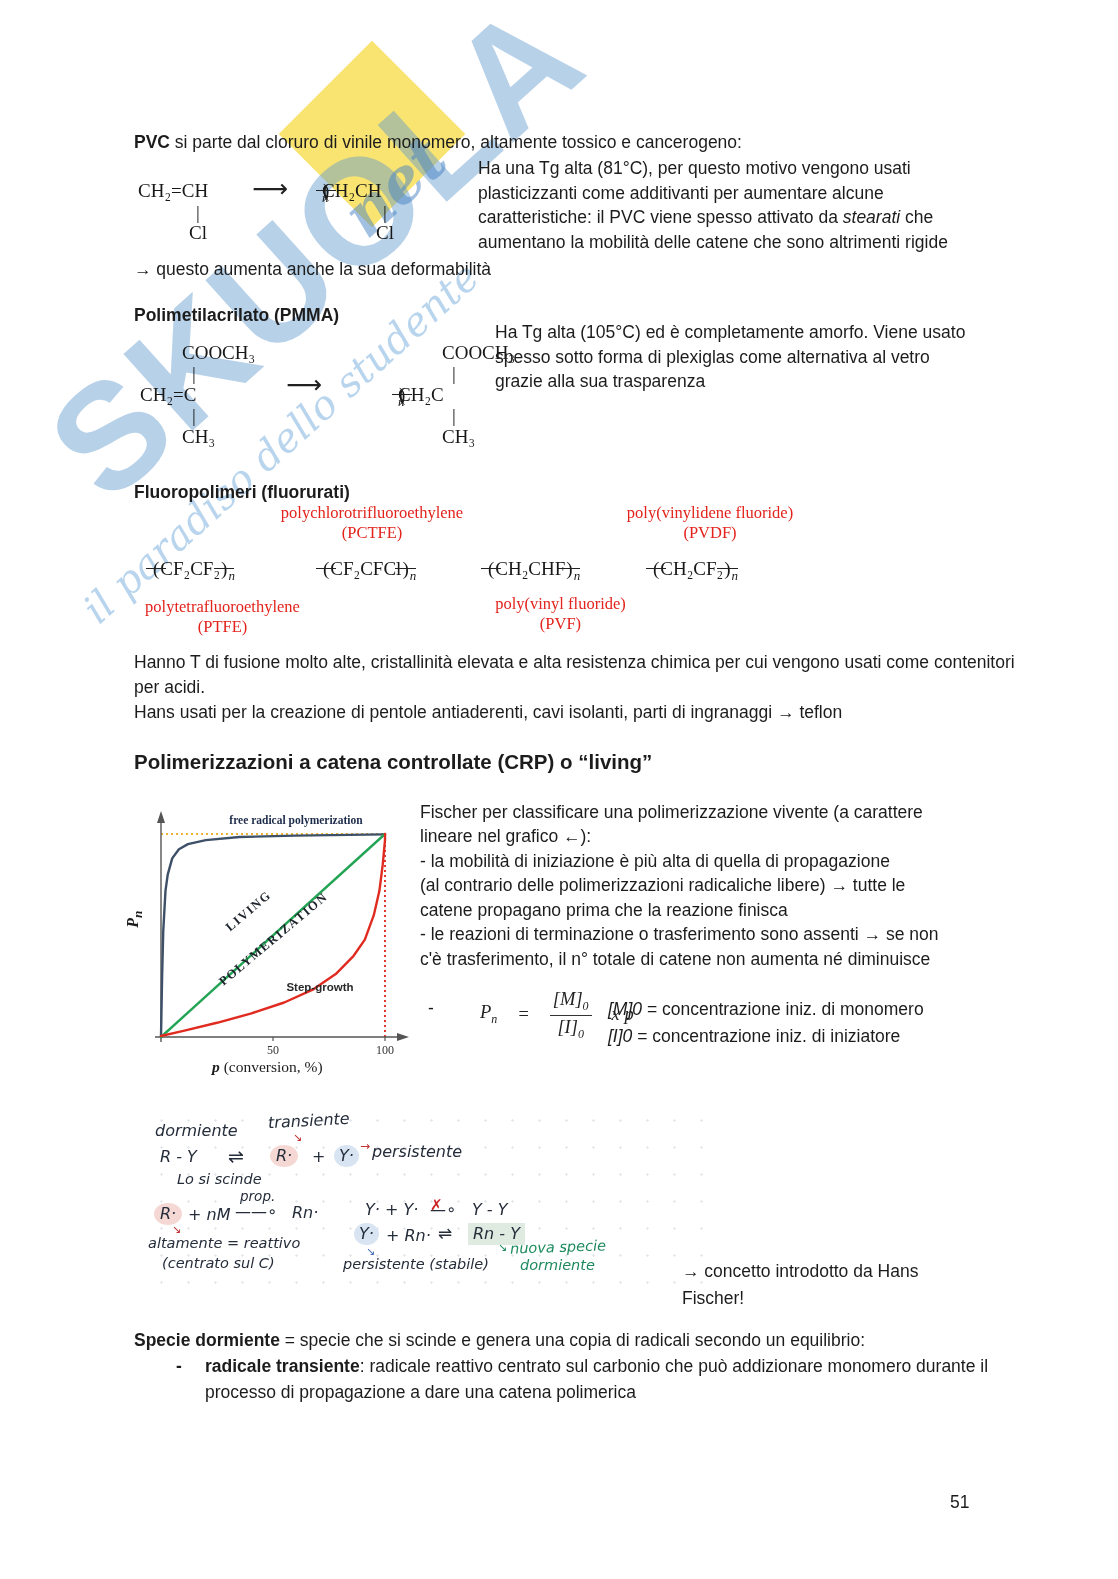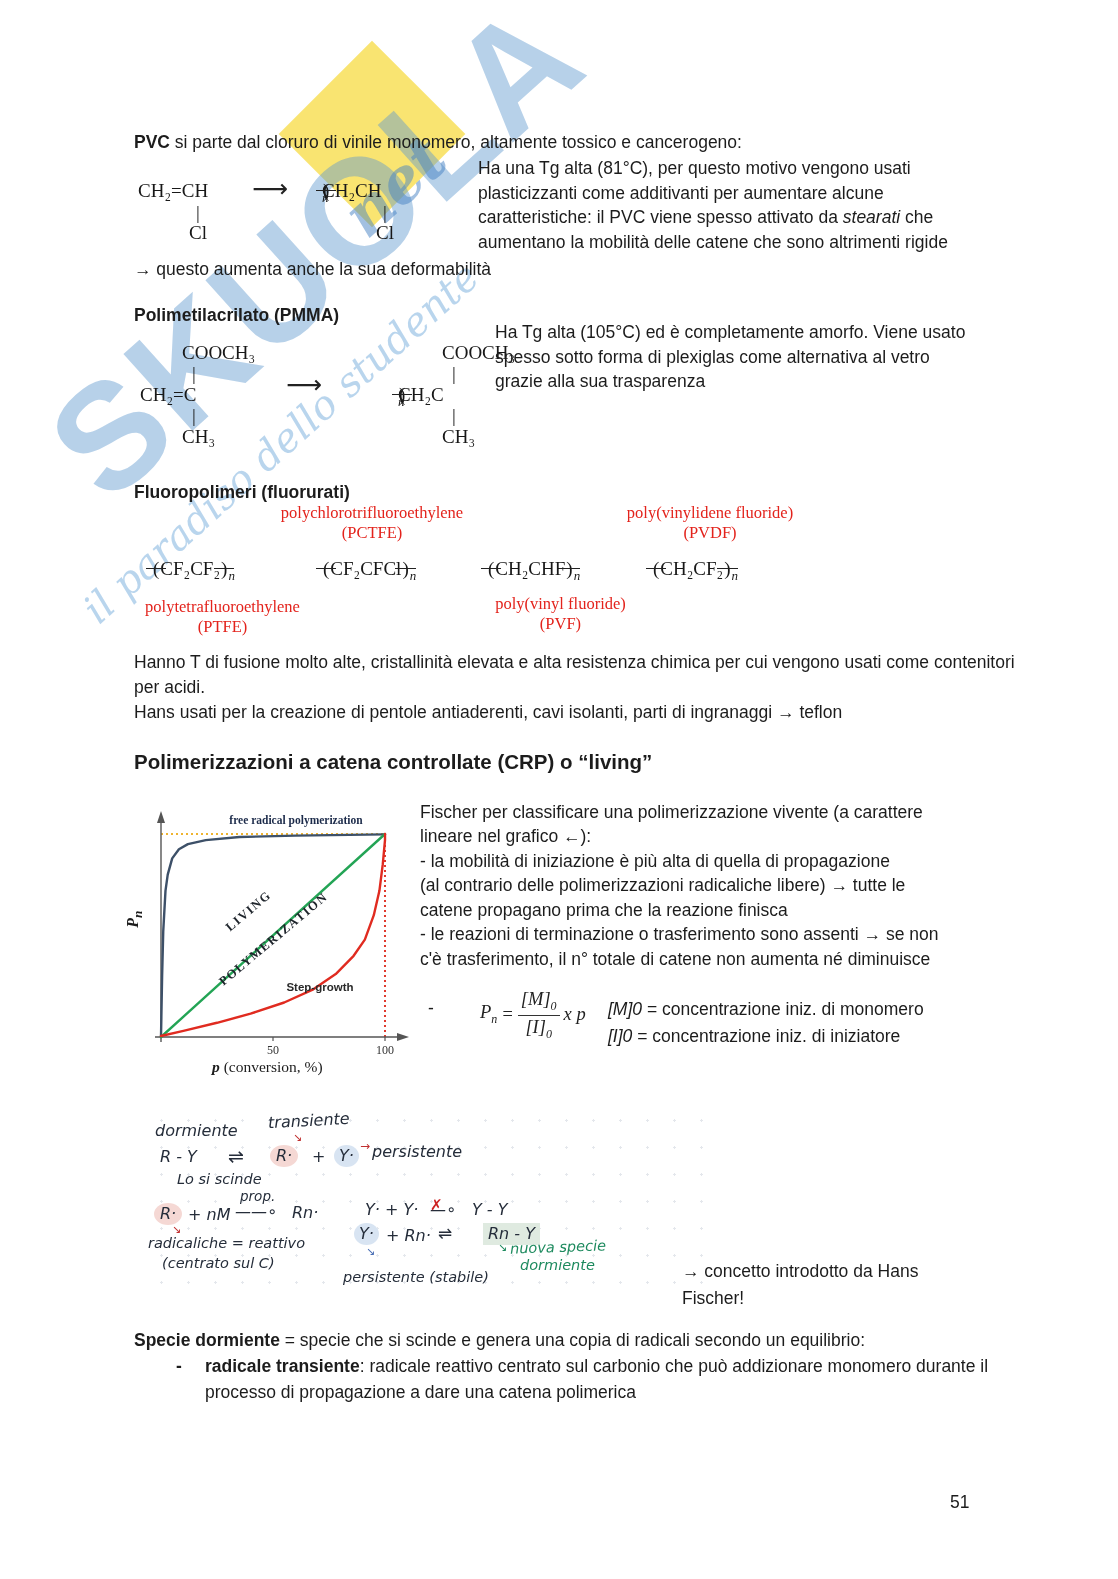--- a/index.html
+++ b/index.html
@@ -26,39 +26,39 @@
   .chem{font-family:"Liberation Serif","DejaVu Serif",serif;font-size:19px;color:#181818;white-space:nowrap;}
   .chem sub{font-style:italic;font-size:13px;}
   .struct{position:absolute;text-align:center;}
   .struct span{position:absolute;white-space:nowrap;}
   .cp{position:relative;display:inline-block;padding:0 1px;}
   .cp::after{content:"";position:absolute;top:47%;left:-6px;right:-6px;border-top:1.6px solid #222;}
   .rxn-arrow{font-family:"DejaVu Sans",sans-serif;font-size:25px;color:#222;}
   .red{color:#e3231c;text-align:center;font-family:"Liberation Serif","DejaVu Serif",serif;
        font-size:16.5px;line-height:20px;}
   
-  .formula{display:flex;align-items:center;gap:4px;font-family:"Liberation Serif","DejaVu Serif",serif;
+  .formula{display:flex;align-items:center;gap:20px;font-family:"Liberation Serif","DejaVu Serif",serif;
            font-style:italic;font-size:18.5px;color:#222;}
   .formula sub{font-size:12px;}
   .frac{display:inline-flex;flex-direction:column;align-items:center;line-height:1.25;}
   .frac .num{border-bottom:1.4px solid #333;padding:0 3px 1px;}
   
   .tick{font:12px "Liberation Serif","DejaVu Serif",serif;fill:#333;text-anchor:middle;}
   .ann-frp{font:bold 11.5px "Liberation Serif","DejaVu Serif",serif;fill:#1c2b4a;text-anchor:middle;}
   .ann-living{font:bold 12.5px "Liberation Serif","DejaVu Serif",serif;fill:#1e242b;text-anchor:middle;letter-spacing:1.5px;}
   .ann-step{font:bold 11.5px "Liberation Sans","DejaVu Sans",sans-serif;fill:#2a2a2a;text-anchor:middle;}
   
   .notes{background-image:radial-gradient(circle,#e4e7ec 1.1px,rgba(0,0,0,0) 1.2px);
          background-size:27px 27px;background-position:8px 12px;}
   .hw{position:absolute;font-family:"DejaVu Sans",sans-serif;font-style:italic;font-size:16px;
       color:#252d3a;white-space:nowrap;}
   .hw-sm{font-size:14.5px;}
   .circle-pink{background:#f5d8d4;border-radius:50%;padding:1px 6px 2px;}
   .circle-blue{background:#d8e4f2;border-radius:50%;padding:1px 5px 2px;}
-  .hl-green{background:#dfeae0;padding:1px 5px 2px;margin-left:15px;}
+  .hl-green{background:#dfeae0;padding:1px 5px 2px;}
   .ink-red{color:#c03030;font-style:normal;}
   .ink-blue{color:#4a6fb5;font-style:normal;}
   .ink-green{color:#1d8a5e;}
   .xmark{position:absolute;left:0px;top:-4px;color:#c22;font-size:15px;font-style:normal;}
 </style>
 </head>
 <body>
 
 <div class="page">
 
@@ -209,28 +209,28 @@
       <span class="hw hw-sm" style="left:37px;top:76px">Lo si scinde</span>
       <span class="hw hw-sm" style="left:100px;top:93px;font-size:13.5px">prop.</span>
       <span class="hw" style="left:95px;top:107px">——∘</span>
       <span class="hw circle-pink" style="left:14px;top:108px">R·</span>
       <span class="hw" style="left:48px;top:110px">+ nM</span>
       <span class="hw" style="left:152px;top:108px">Rn·</span>
       <span class="hw" style="left:225px;top:105px">Y· + Y·</span>
       <span class="hw" style="left:290px;top:105px"><span>—∘</span><span class="xmark">✗</span></span>
       <span class="hw" style="left:332px;top:105px">Y - Y</span>
       <span class="hw ink-red" style="left:32px;top:128px;font-size:11px">↘</span>
-      <span class="hw hw-sm" style="left:8px;top:140px">radicaliche = reattivo</span>
+      <span class="hw hw-sm" style="left:8px;top:140px">altamente = reattivo</span>
       <span class="hw hw-sm" style="left:22px;top:160px">(centrato sul C)</span>
       <span class="hw circle-blue" style="left:214px;top:128px">Y·</span>
       <span class="hw" style="left:246px;top:131px">+ Rn·</span>
       <span class="hw" style="left:298px;top:128px;font-size:17px">⇌</span>
       <span class="hw hl-green" style="left:328px;top:128px">Rn - Y</span>
       <span class="hw ink-blue" style="left:226px;top:150px;font-size:11px">↘</span>
-      <span class="hw hw-sm" style="left:203px;top:174px">persistente (stabile)</span>
+      <span class="hw hw-sm" style="left:203px;top:161px">persistente (stabile)</span>
       <span class="hw ink-green" style="left:358px;top:146px;font-size:11px;font-style:normal">↘</span>
       <span class="hw hw-sm ink-green" style="left:370px;top:144px;transform:rotate(-2deg)">nuova specie</span>
       <span class="hw hw-sm ink-green" style="left:380px;top:162px">dormiente</span>
     </div>
 
     <div class="abs t" style="left:682px;top:1258px;width:290px;line-height:27px">
       <div>→ concetto introdotto da Hans</div>
       <div>Fischer!</div>
     </div>
 

